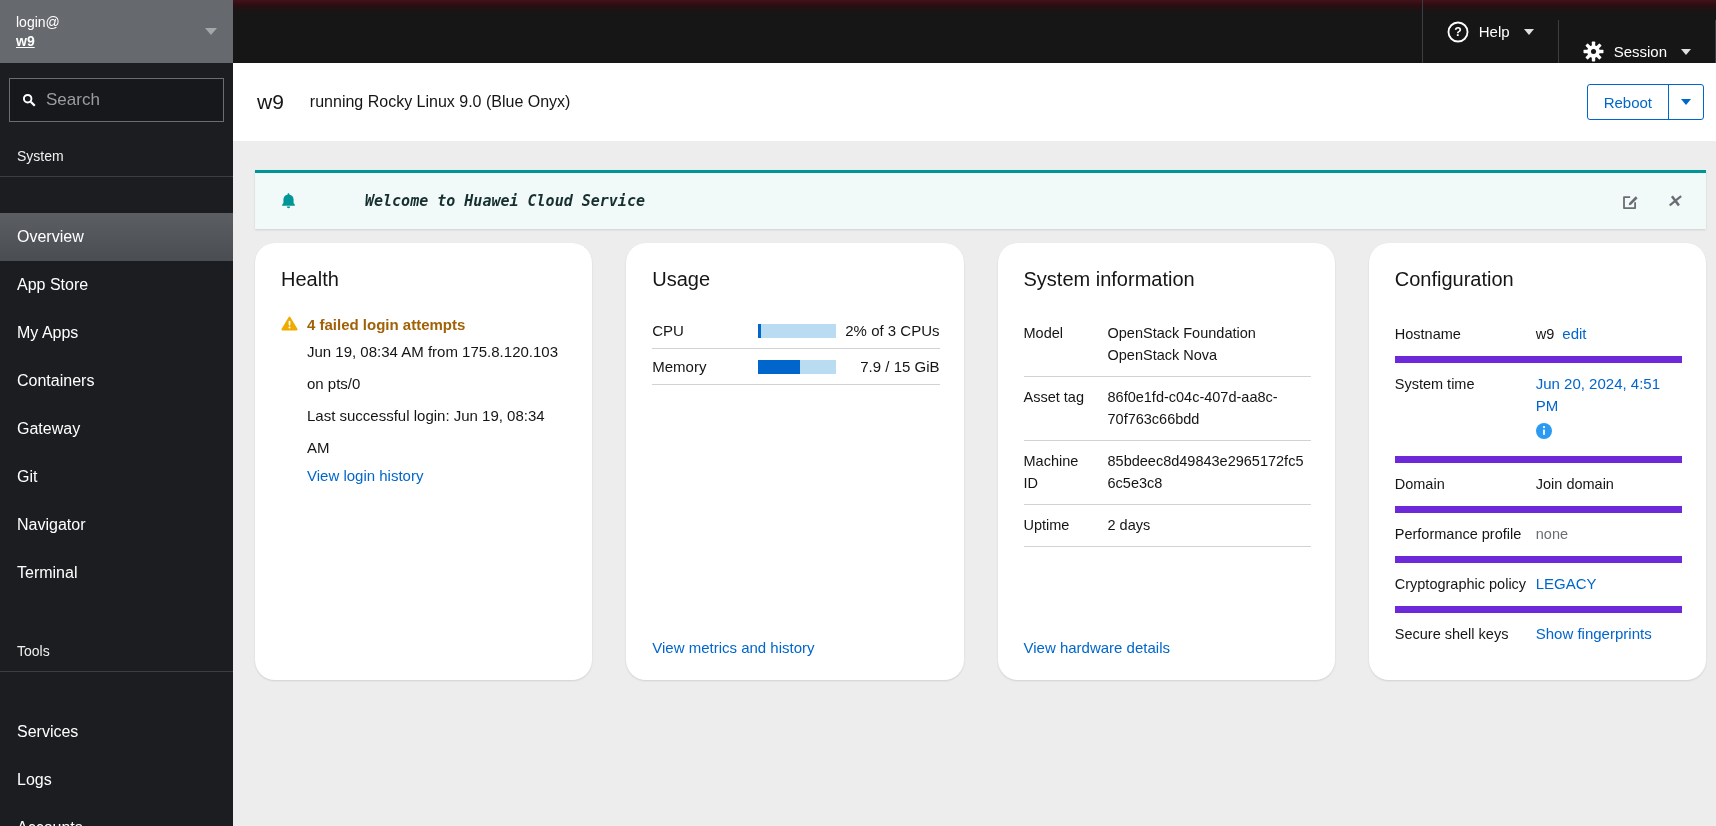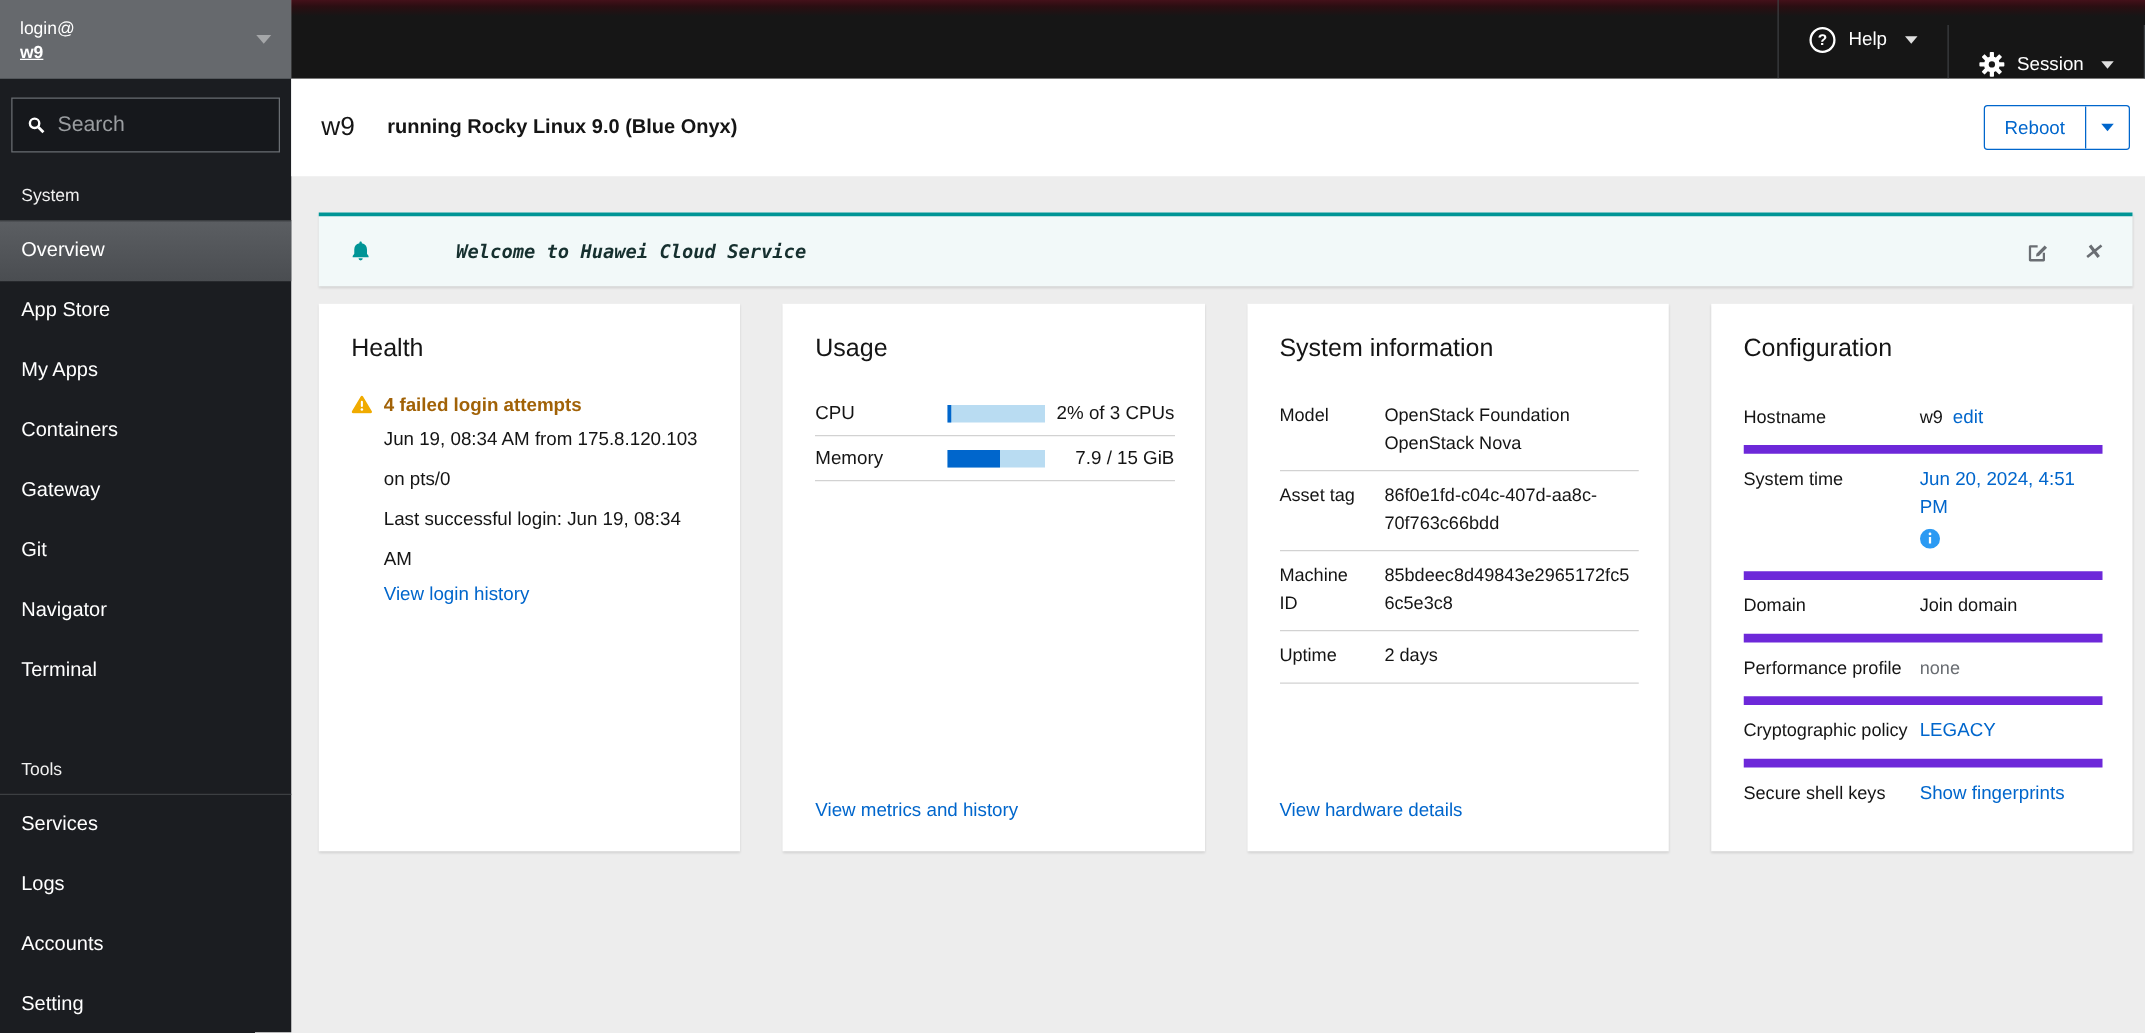--- a/index.html
+++ b/index.html
@@ -11,51 +11,51 @@
   .sidebar-header { height:63px; background:#66696d; color:#fff; display:flex; align-items:center; padding:0 16px; flex:0 0 63px; cursor:pointer; }
   .sidebar-header .who { font-size:14px; line-height:19px; }
   .sidebar-header .who .host { text-decoration:underline; font-weight:bold; }
   .caret { width:0; height:0; border-left:6px solid transparent; border-right:6px solid transparent; border-top:7px solid #a5a7a9; margin-left:auto; }
   .search-wrap { padding:15px 9px 12px 9px; }
   .search-box { border:1px solid #6a6e73; height:44px; display:flex; align-items:center; padding:0 12px; gap:10px; background:rgba(0,0,0,.15); }
   .search-box input { background:transparent; border:none; outline:none; color:#fff; font-size:17px; width:100%; font-family:"Liberation Sans",sans-serif; }
   .search-box input::placeholder { color:#9a9da0; }
   .nav-section-label { color:#f0f0f0; font-size:14px; padding:14px 17px 12px 17px; border-bottom:1px solid #3c3f42; }
   .nav-section:last-child .nav-section-label { margin-top:32px; }
-  .nav-list { list-style:none; }
+  .nav-list { list-style:none;margin-top:36px; }
   .nav-item { height:48px; display:flex; align-items:center; padding:0 17px; color:#fff; font-size:16px; cursor:pointer; }
   .nav-item.selected { background:linear-gradient(180deg,#5b5e62,#4a4d51); }
 
   
   .main { flex:1; display:flex; flex-direction:column; height:826px; }
   .masthead { height:63px; flex:0 0 63px; background:linear-gradient(180deg,#44111a 0px,#2b0e12 5px,#161616 13px,#161616 100%); display:flex; align-items:center; justify-content:flex-end; }
   .mast-group { height:63px; display:flex; align-items:center; gap:10px; padding:0 24px; color:#fff; font-size:15px; border-left:1px solid #3c3f42; cursor:pointer; }
   .mast-group:last-child { border-right:1px solid #3c3f42;margin-top:40px; }
   .mast-caret { border-top-color:#e0e0e0; border-left-width:5px; border-right-width:5px; border-top-width:6px; margin-left:4px; }
 
   .page-header { height:78px; flex:0 0 78px; background:#fff; display:flex; align-items:center; padding:0 12px 0 24px; }
   .page-header h1 { font-size:21px; font-weight:400; }
-  .page-header .subtitle { font-size:16px; margin-left:26px;font-weight:bold; }
+  .page-header .subtitle { font-size:16px; margin-left:26px; }
   .split-btn { margin-left:auto; display:inline-flex; height:36px; border:1px solid #0066cc; border-radius:3px; background:#fff; overflow:hidden; }
   .split-btn .split-main { display:flex; align-items:center; padding:0 16px; color:#0066cc; font-size:15px; border-right:1px solid #0066cc; cursor:pointer; }
   .split-btn .split-caret { width:34px; display:flex; align-items:center; justify-content:center; cursor:pointer; }
   .split-btn .split-caret .caret { border-top-color:#0066cc; margin:0; border-left-width:5px; border-right-width:5px; border-top-width:6px; }
 
   .content { flex:1; padding:29px 10px 0 22px; overflow:hidden; }
 
   
   .alert { background:#f2f9f9; border-top:3px solid #009596; box-shadow:0 1px 2px rgba(3,3,3,.12); height:59px; display:flex; align-items:center; padding:0 25px; margin-bottom:14px;font-style:italic; }
   .alert-title { font-family:"DejaVu Sans Mono", monospace; font-weight:bold; font-size:15px; color:#16302f; margin-left:68px; }
   .alert-actions { margin-left:auto; display:flex; align-items:center; gap:27px; }
   .alert-close { color:#6a6e73; font-size:17px; font-weight:bold; cursor:pointer; line-height:1; }
   .icon-btn { cursor:pointer; display:flex; }
 
   
   .cards { display:grid; grid-template-columns:repeat(4,1fr); gap:34px; }
-  .card { background:#fff; box-shadow:0 1px 2px rgba(3,3,3,.12); min-height:371px; padding:25px 24px 24px 26px; display:flex; flex-direction:column; }
+  .card { background:#fff; box-shadow:0 1px 2px rgba(3,3,3,.12); min-height:371px; padding:25px 24px 24px 26px; display:flex; flex-direction:column;border-radius:20px; }
   .card h2 { font-size:20px; font-weight:500; margin-bottom:22px; }
   .card .spacer { flex:1; }
   a.link { color:#0066cc; text-decoration:none; font-size:15px; cursor:pointer; }
 
   
   .health-item { display:flex; gap:9px; }
   .health-item .h-icon { flex:0 0 17px; padding-top:3px; }
   .warn-title { color:#a16207; font-weight:bold; font-size:15px; line-height:23px; display:block; }
   .health-detail { font-size:15px; line-height:32px; }
   .health-body a.link { display:inline-block; margin-top:3px; }

